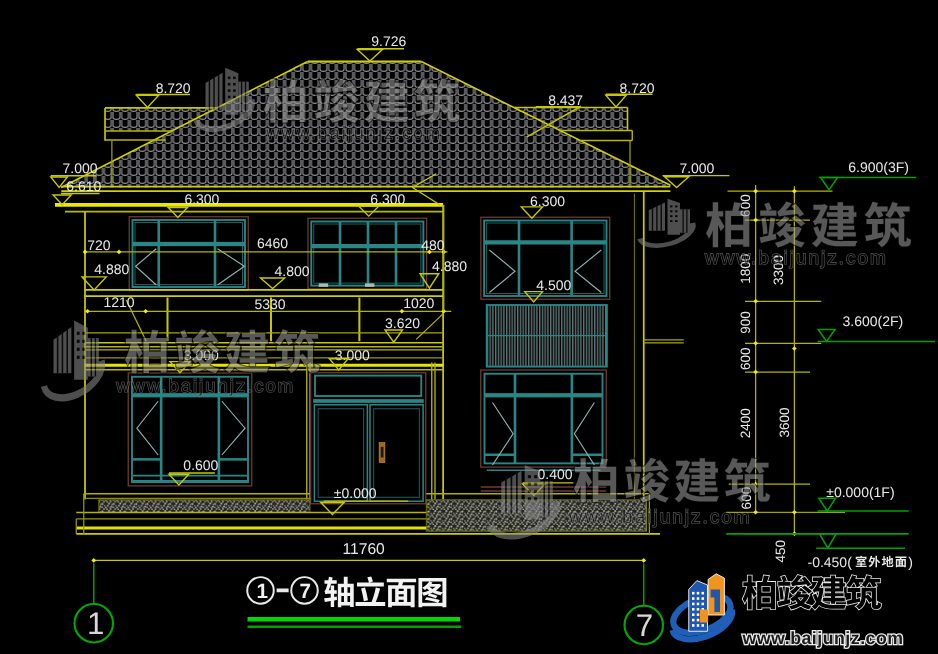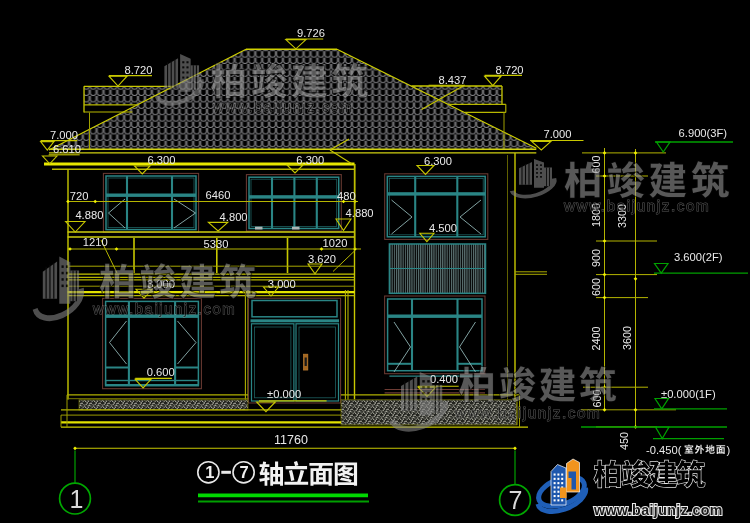--- a/index.html
+++ b/index.html
@@ -1,14 +1,14 @@
 <!DOCTYPE html>
 <html><head><meta charset="utf-8"><style>
 html,body{margin:0;padding:0;background:#000;}
-#c{position:relative;width:750px;height:523px;background:#000000;overflow:hidden;font-family:"Liberation Sans",sans-serif;}
+#c{position:relative;width:750px;height:523px;background:#000000;overflow:hidden;font-family:"Liberation Sans",sans-serif;border-radius:31px;}
 text{font-family:"Liberation Sans",sans-serif;}
 </style></head><body>
 <div id="c">
 <svg width="750" height="523" viewBox="0 0 750 523">
 <defs>
 <path id="gb" d="M162 849V662H40V551H147C124 432 74 291 21 201C40 171 69 124 81 87C111 134 139 198 162 267V-90H272V378C293 329 314 279 326 242L407 339C391 371 314 502 282 551H378V662H272V849ZM541 266H795V80H541ZM541 379V559H795V379ZM603 848C597 795 583 728 568 672H421V-84H541V-33H795V-77H920V672H691C710 721 729 778 746 833Z"></path>
 <path id="gj" d="M72 510C93 405 108 267 108 177L200 196C197 288 181 422 158 530ZM702 514C770 463 857 390 897 343L981 411C936 457 847 527 780 573ZM555 558C509 505 438 447 376 408C399 389 437 345 453 325C518 373 600 450 656 516ZM134 811C153 769 175 712 186 674H49V564H386V674H210L288 702C277 740 253 797 231 841ZM256 531C250 417 234 261 216 157C149 142 87 129 39 119L63 1C154 24 273 53 383 83L373 194L305 178C324 274 344 404 359 513ZM437 548C467 563 513 570 827 604C843 581 856 561 866 543L959 597C922 656 844 749 784 816L697 770L761 691L577 674C622 720 667 773 703 826L587 861C546 784 479 710 458 690C438 669 420 655 401 651C413 623 431 571 437 548ZM589 419C549 329 469 251 377 203C400 185 440 144 456 123C478 137 500 152 522 170C541 139 563 112 588 86C519 47 438 19 353 2C374 -22 400 -65 412 -93C507 -69 595 -35 672 13C738 -34 815 -69 905 -91C920 -61 951 -16 976 7C896 22 824 48 763 82C827 140 878 213 911 303L836 336L816 332H663C674 351 685 371 694 391ZM592 237 595 240H756C734 205 705 173 673 145C641 173 614 203 592 237Z"></path>
 <path id="gn" d="M388 775V685H557V637H334V548H557V498H383V407H557V359H377V275H557V225H338V134H557V66H671V134H936V225H671V275H904V359H671V407H893V548H948V637H893V775H671V849H557V775ZM671 548H787V498H671ZM671 637V685H787V637ZM91 360C91 373 123 393 146 405H231C222 340 209 281 192 230C174 263 157 302 144 348L56 318C80 238 110 173 145 122C113 66 73 22 25 -11C50 -26 94 -67 111 -90C154 -58 191 -16 223 36C327 -49 463 -70 632 -70H927C934 -38 953 15 970 39C901 37 693 37 636 37C488 38 363 55 271 133C310 229 336 350 349 496L282 512L261 509H227C271 584 316 672 354 762L282 810L245 795H56V690H202C168 610 130 542 114 519C93 485 65 458 44 452C59 429 83 383 91 360Z"></path>
 <path id="gz" d="M33 152 56 39C158 62 291 93 414 123L404 225L292 202V396H412V501H59V396H175V179ZM446 511V284C446 184 431 73 290 -3C313 -20 357 -64 374 -88C515 -10 553 120 560 238C600 189 641 133 661 94L727 140V66C727 -8 735 -30 754 -48C770 -66 799 -74 823 -74C839 -74 862 -74 879 -74C898 -74 920 -70 934 -62C951 -54 963 -41 971 -24C978 -6 983 33 985 69C954 79 918 98 897 115C896 85 895 61 892 49C891 38 888 34 885 32C882 30 877 29 872 29C868 29 860 29 857 29C852 29 848 30 846 33C844 37 843 48 843 67V511ZM561 406H727V204C697 246 656 293 620 329L561 291ZM185 858C151 753 90 646 20 580C49 565 98 533 121 514C155 552 190 601 221 656H248C272 611 297 556 307 520L409 566C401 591 386 624 368 656H498V756H271C281 780 291 805 299 829ZM592 854C565 750 513 648 450 583C478 568 528 536 550 517C582 554 613 602 640 656H684C714 612 745 558 758 522L866 563C854 589 833 623 811 656H954V756H684C693 779 701 803 708 827Z"></path>
 <path id="gzh" d="M560 255H641V76H560ZM560 361V524H641V361ZM830 255V76H750V255ZM830 361H750V524H830ZM636 849V631H453V-90H560V-31H830V-83H942V631H755V849ZM74 310C83 319 120 325 152 325H234V213C156 202 85 192 29 185L53 70L234 102V-84H339V121L426 138L421 241L339 229V325H419V433H339V577H234V433H173C198 493 223 562 245 634H418V745H275C282 773 288 801 293 829L178 850C173 815 167 780 160 745H42V634H134C116 566 99 512 90 491C73 446 59 418 38 412C51 384 68 331 74 310Z"></path>

